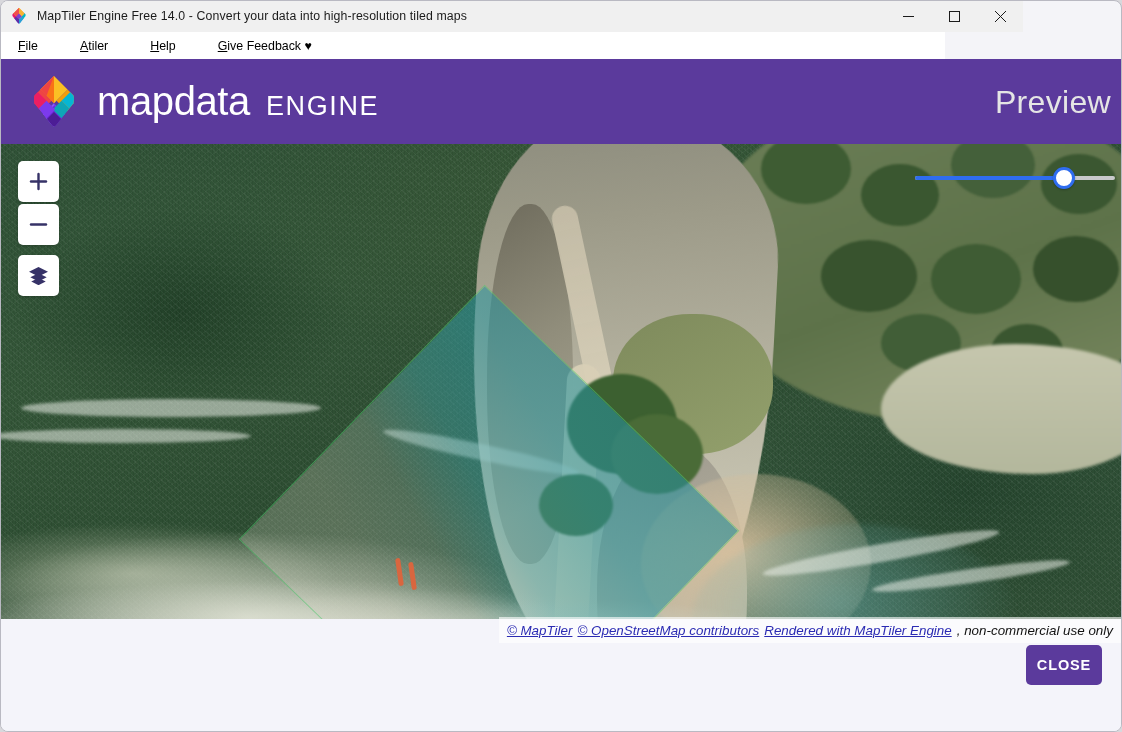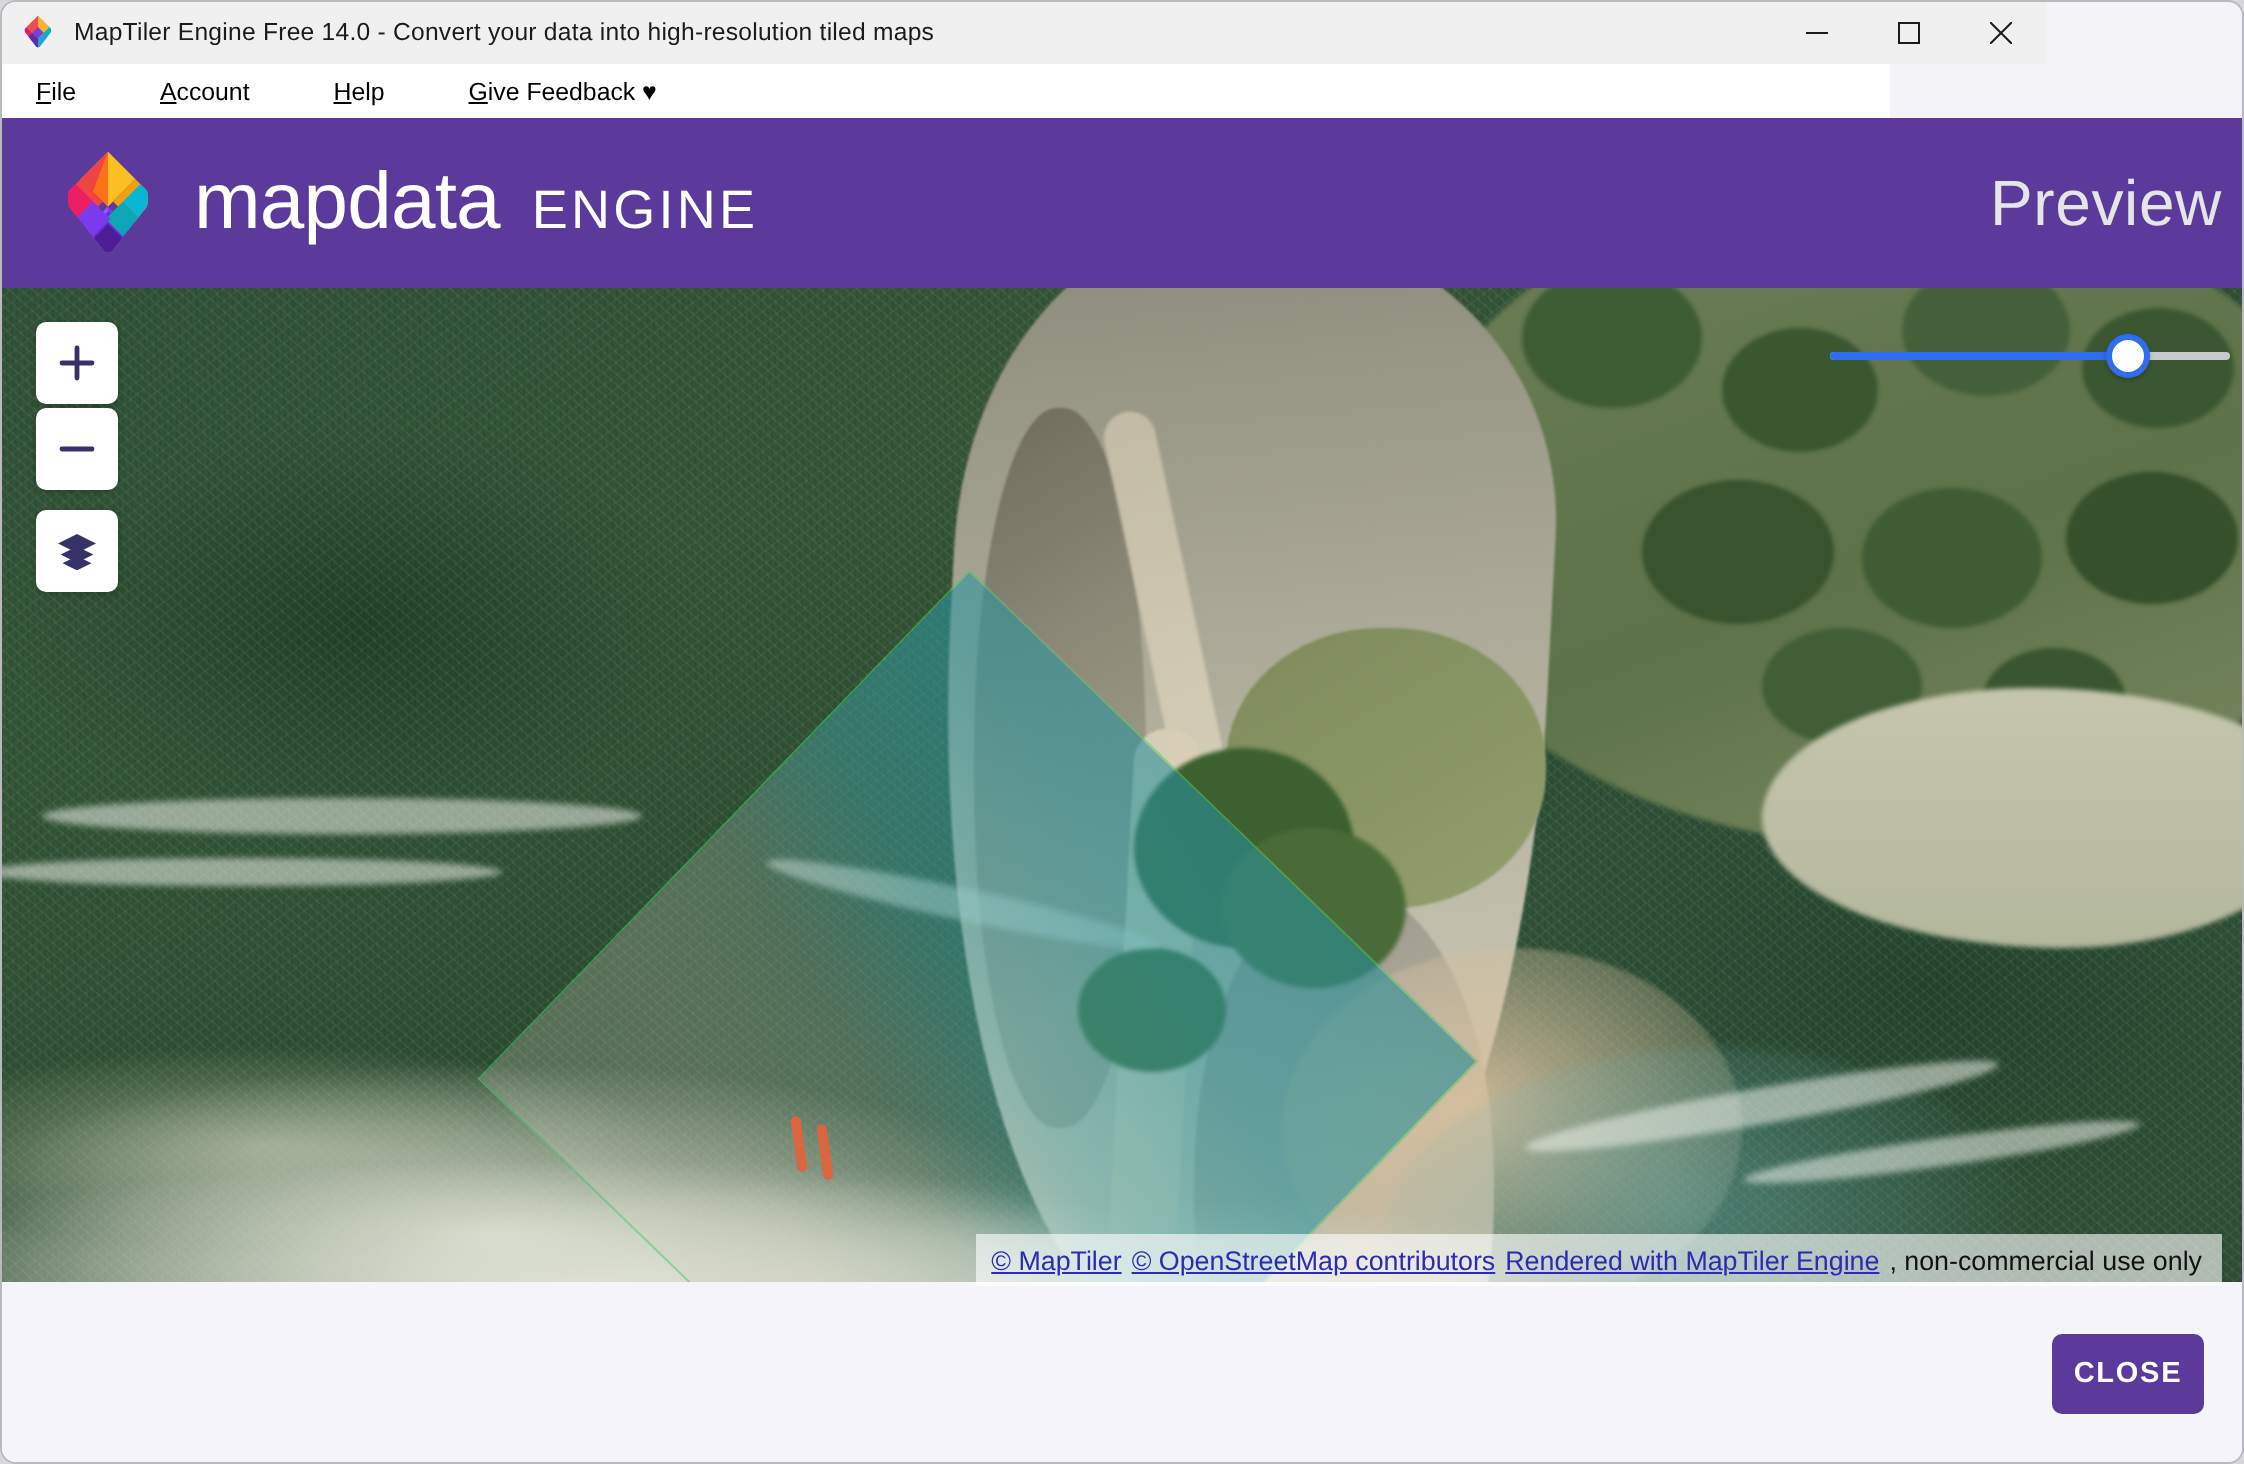--- a/index.html
+++ b/index.html
@@ -337,45 +337,46 @@
     background: #ffffff;
     border: 3px solid #2f6df0;
     border-radius: 50%;
     cursor: pointer;
     box-shadow: 0 1px 2px rgba(0,0,0,0.25);
   }
 
   
   .attribution {
     position: absolute;
-    right: 12px; bottom: 0;
+    right: 0; bottom: 0;
     height: 26px;
     padding: 0 10px 0 8px;
     display: flex;
     align-items: center;
     background: rgba(255,255,255,0.62);
     font-size: 13.4px;
     color: #111111;
     z-index: 20;
     white-space: nowrap;
+    font-style: italic;
   }
   .attribution a {
     color: #2b2bb3;
     text-decoration: underline;
     margin-right: 5px;
     cursor: pointer;
   }
   .attr-tail { color: #111111; }
 
   
   .footer {
     position: absolute;
     left: 0; bottom: 0;
     width: 1122px;
-    height: 90px;
+    height: 112px;
     background: #f4f4fa;
   }
   .close-btn {
     position: absolute;
     right: 21px;
     top: 26px;
     width: 76px; height: 40px;
     background: #5b3a9c;
     color: #ffffff;
     border: none;
@@ -436,21 +437,21 @@
         </svg>
       </div>
     </div>
   </div>
 
   <div class="menubar">
     <div class="menu-item">
       <span class="acc">F</span><span>ile</span>
     </div>
     <div class="menu-item">
-      <span class="acc">A</span><span>ccount</span>
+      <span class="acc">A</span><span>tiler</span>
     </div>
     <div class="menu-item">
       <span class="acc">H</span><span>elp</span>
     </div>
     <div class="menu-item feedback">
       <span class="acc">G</span><span>ive Feedback</span><span> ♥</span>
     </div>
   </div>
 
   <div class="brand-header">

